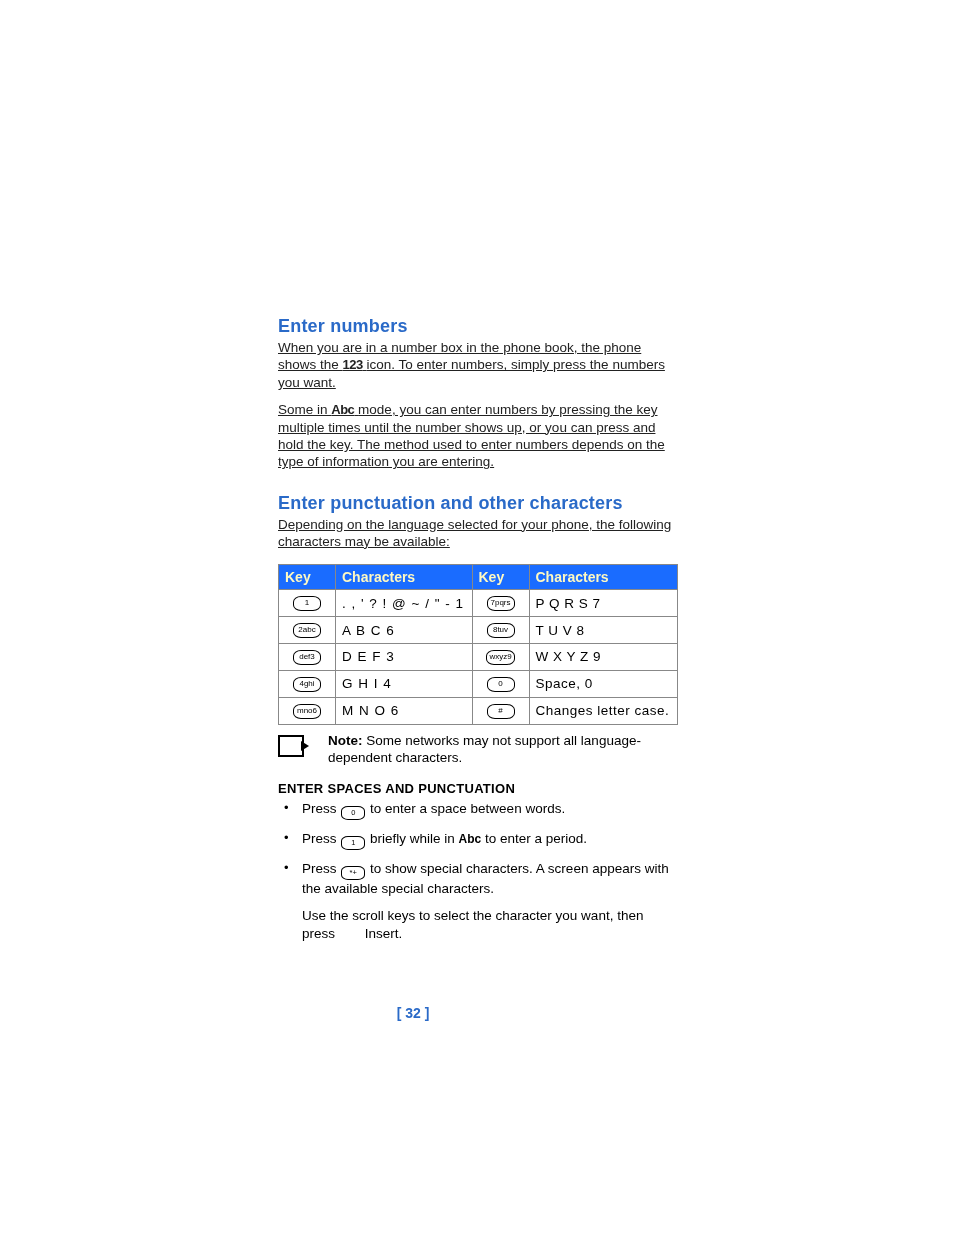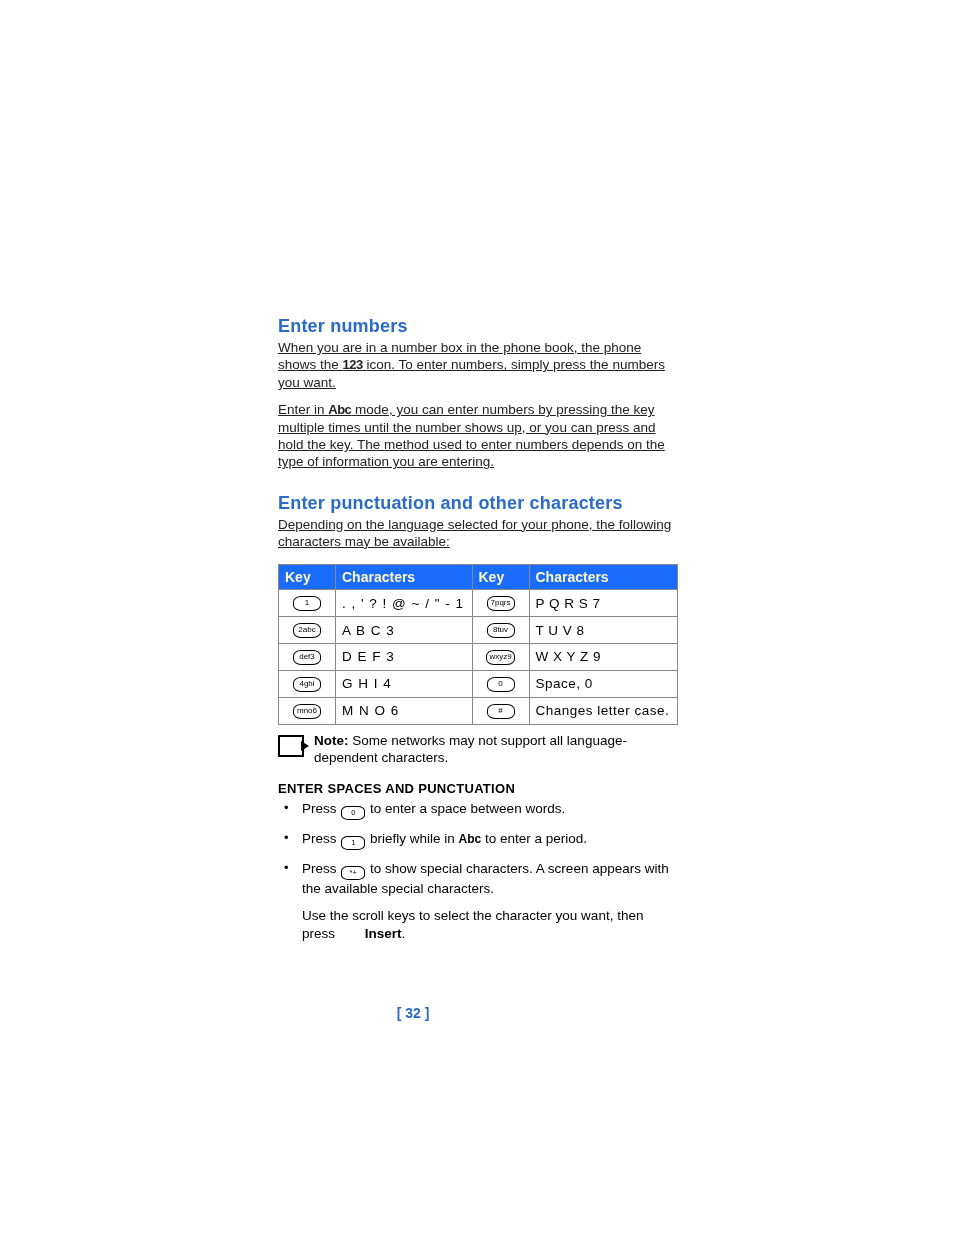--- a/index.html
+++ b/index.html
@@ -103,21 +103,21 @@
     text-align: center;
     font-family: Arial, sans-serif;
     padding: 0 1px;
     background: #fff;
     vertical-align: -2px;
     margin: 0 1px;
   }
   .note-row {
     display: flex;
     align-items: flex-start;
-    gap: 10px;
+    gap: 24px;
     margin: 6px 0 14px 0;
   }
   .note-icon {
     flex: 0 0 22px;
     height: 18px;
     border: 2px solid #000;
     position: relative;
     margin-top: 2px;
   }
   .note-icon::after {
@@ -158,21 +158,21 @@
     position: absolute;
     left: 6px;
     top: 0;
     font-size: 13px;
   }
   .after-bullets {
     font-size: 13.5px;
     margin-left: 24px;
     line-height: 1.3;
   }
-  .insert-strong { font-weight: bold; padding-left: 26px; }
+  .insert-strong { font-weight: normal; padding-left: 26px; }
   .page-num {
     position: absolute;
     bottom: 214px;
     left: 0; right: 0;
     text-align: center;
     color: #2a6ac8;
     font-weight: bold;
     font-size: 14px;
   }
   .mixed-mode {
@@ -187,21 +187,21 @@
 <div class="page">
   <div class="content">
 
     <h2>Enter numbers</h2>
     <p>
       <span>When you are in a number box in the phone book, the phone shows the </span>
       <span class="mode-123">123</span>
       <span> icon. To enter numbers, simply press the numbers you want.</span>
     </p>
     <p>
-      <span>Enter in </span>
+      <span>Some in </span>
       <span class="mode-abc">Abc</span>
       <span> mode, you can enter numbers by pressing the key multiple times until the number shows up, or you can press and hold the key. The method used to enter numbers depends on the type of information you are entering.</span>
     </p>
 
     <h2 class="second">Enter punctuation and other characters</h2>
     <p>Depending on the language selected for your phone, the following characters may be available:</p>
 
     <table>
       <thead>
         <tr>
@@ -213,21 +213,21 @@
       </thead>
       <tbody>
         <tr>
           <td class="keycell"><span class="key-pill">1</span></td>
           <td class="charcell">. , ' ? ! @ ~ / " - 1</td>
           <td class="keycell"><span class="key-pill">7pqrs</span></td>
           <td class="charcell2">P Q R S 7</td>
         </tr>
         <tr>
           <td class="keycell"><span class="key-pill">2abc</span></td>
-          <td class="charcell">A B C 3</td>
+          <td class="charcell">A B C 6</td>
           <td class="keycell"><span class="key-pill">8tuv</span></td>
           <td class="charcell2">T U V 8</td>
         </tr>
         <tr>
           <td class="keycell"><span class="key-pill">def3</span></td>
           <td class="charcell">D E F 3</td>
           <td class="keycell"><span class="key-pill">wxyz9</span></td>
           <td class="charcell2">W X Y Z 9</td>
         </tr>
         <tr>

